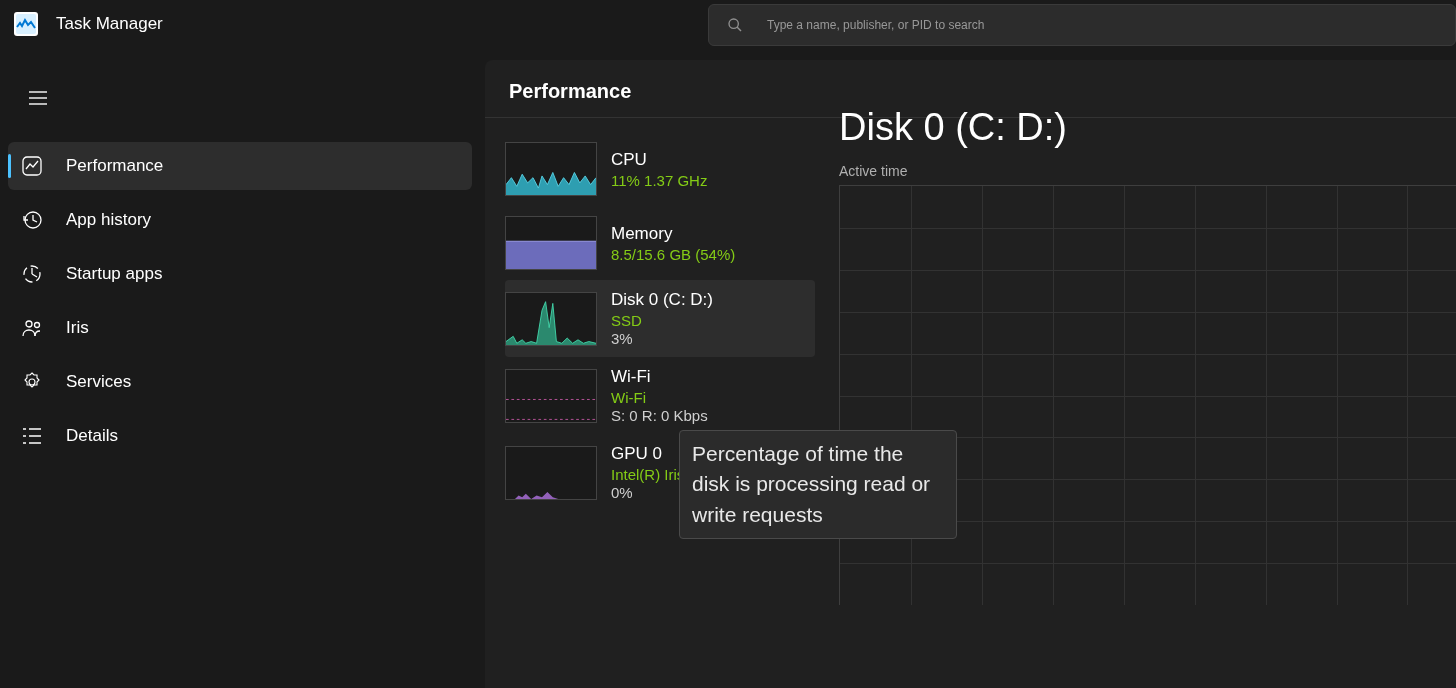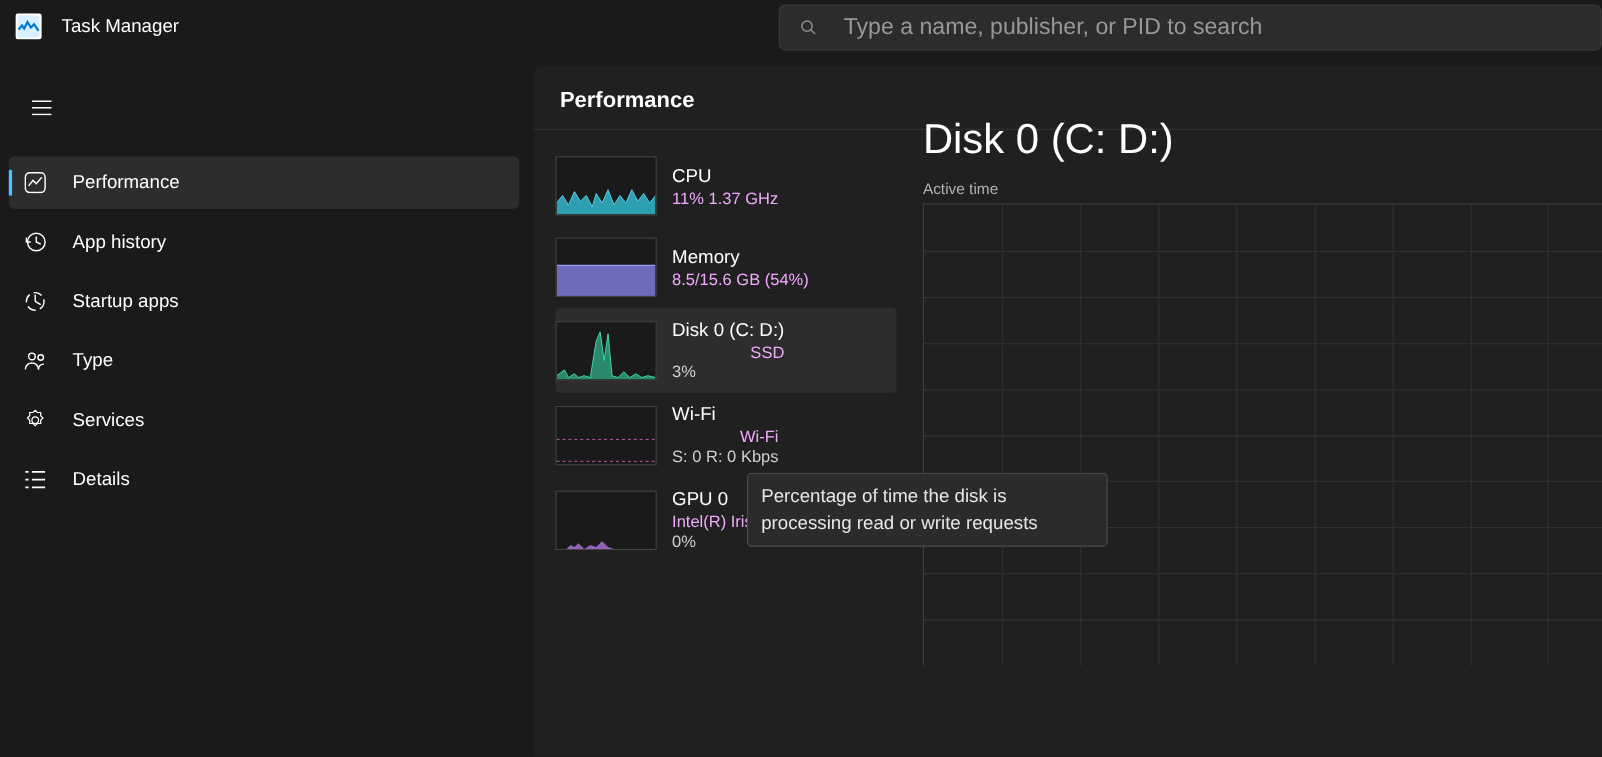--- a/index.html
+++ b/index.html
@@ -28,21 +28,21 @@
     width: 748px; height: 42px;
     background: #2c2c2c;
     border: 1px solid #3a3a3a;
     border-radius: 6px;
     display: flex; align-items: center;
     padding: 0 18px;
   }
   .searchbar svg { opacity: .7; margin-right: 24px; flex-shrink:0; }
   .searchbar input {
     background: transparent; border: 0; outline: 0;
-    color: #bbb; font-size: 21px; width: 100%;
+    color: #bbb; font-size: 12px; width: 100%;
   }
   .searchbar input::placeholder { color: #989898; }
 
   
   .sidebar {
     position: absolute;
     top: 60px; left: 0;
     width: 480px; height: 628px;
     padding-top: 14px;
   }
@@ -105,21 +105,21 @@
     width:92px; height:54px;
     margin-right:14px;
     background:#1a1a1a;
     border:1px solid #444;
     position:relative;
     overflow:hidden;
     flex-shrink:0;
   }
   .thumb svg{position:absolute;inset:0;width:100%;height:100%;}
   .perf-text .name{font-size:17px;}
-  .perf-text .sub1{font-size:15px;color:#f0abfc;margin-top:2px;text-align:right;}
+  .perf-text .sub1{font-size:15px;color:#84cc16;margin-top:2px;}
   .perf-text .sub2{font-size:15px;color:#cfcfcf;margin-top:1px;}
 
   
   .detail {
     position:absolute;
     left:340px; top:46px; right:0; bottom:0;
     padding-left:14px;
   }
   .detail-title{font-size:38px; font-weight:400;}
   .chart-label{font-size:14px; color:#b0b0b0; margin-top:14px;}
@@ -136,26 +136,26 @@
     position:absolute; top:0; bottom:0; width:1px; background:#323232;
   }
   .big-chart .grow{
     position:absolute; left:0; right:0; height:1px; background:#323232;
   }
 
   
   .tooltip{
     position:absolute;
     left:679px; top:430px;
-    width:328px;
+    width:278px;
     padding:8px 12px;
     background:#2b2b2b;
     border:1px solid #4a4a4a;
     border-radius:4px;
-    font-size:17px;
+    font-size:21px;
     color:#e8e8e8;
     line-height:1.45;
     z-index:5;
   }
 </style>
 </head>
 <body>
 
 <div class="titlebar">
   <span class="app-icon">
@@ -220,21 +220,21 @@
 
   <div class="nav-item">
     <span class="nav-icon">
         <svg viewBox="0 0 20 20">
           <circle cx="7" cy="6" r="3" stroke="#fff" stroke-width="1.3" fill="none"></circle>
           <path d="M1 18c0-4 3-6 6-6s6 2 6 6" stroke="#fff" stroke-width="1.3" fill="none"></path>
           <circle cx="15" cy="7" r="2.5" stroke="#fff" stroke-width="1.3" fill="none"></circle>
           <path d="M13 18c0-3 2-5 5-5" stroke="#fff" stroke-width="1.3" fill="none"></path>
         </svg>
       </span>
-    <span class="label">Type</span>
+    <span class="label">Iris</span>
   </div>
 
   <div class="nav-item">
     <span class="nav-icon">
         <svg viewBox="0 0 20 20">
           <path d="M10 1l2 2h3v3l2 2-2 2v3h-3l-2 2-2-2H5v-3l-2-2 2-2V3h3z" stroke="#fff" stroke-width="1.1" fill="none"></path>
           <circle cx="10" cy="10" r="3" stroke="#fff" stroke-width="1.1" fill="none"></circle>
         </svg>
       </span>
     <span class="label">Services</span>

